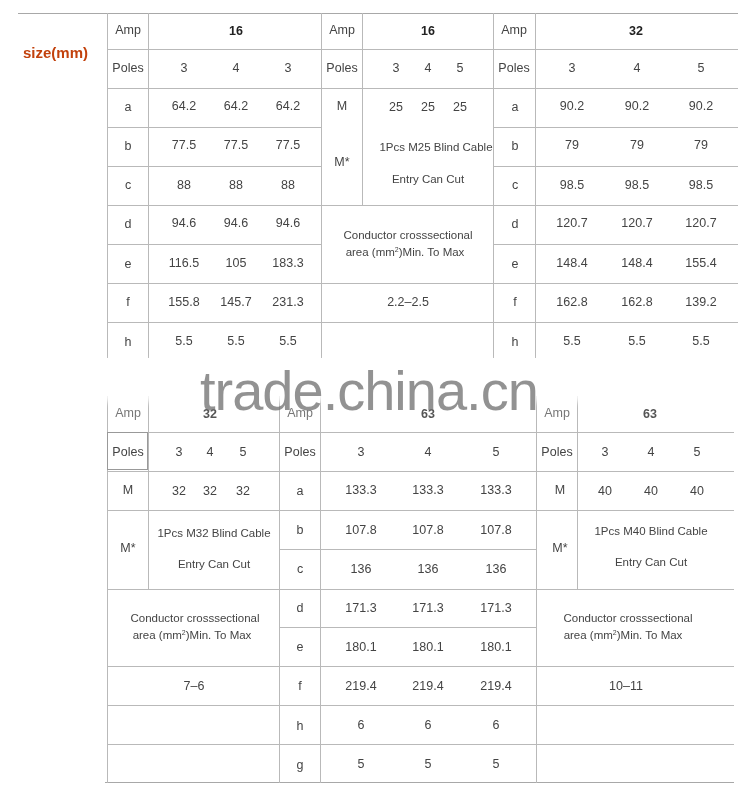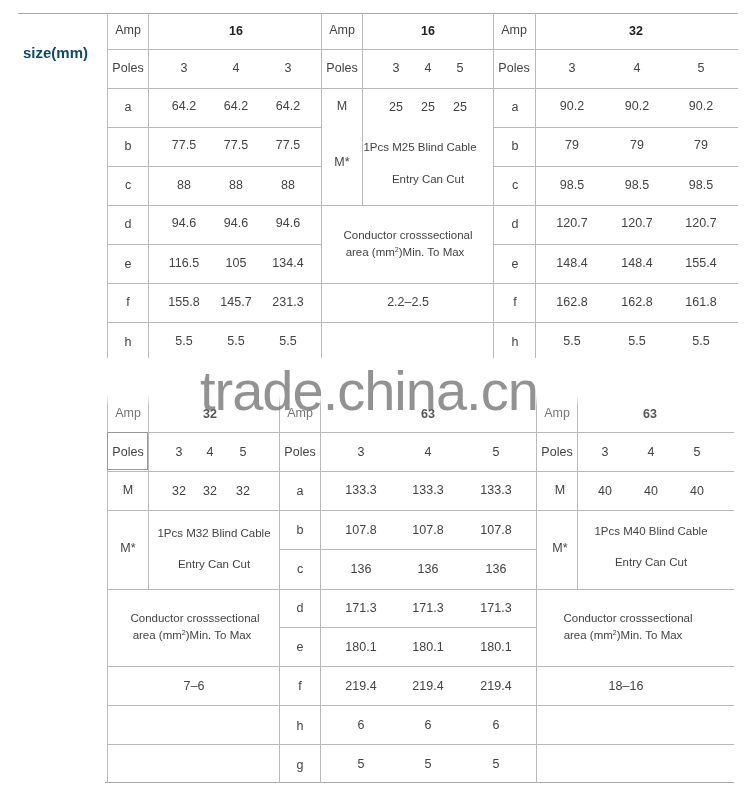--- a/index.html
+++ b/index.html
@@ -1,19 +1,19 @@
 <!DOCTYPE html>
 <html><head>
 <meta charset="utf-8">
 <style>
   html, body { margin: 0; padding: 0; background: #ffffff; }
   body { width: 750px; height: 807px; position: relative; overflow: hidden;
          font-family: "Liberation Sans", sans-serif; color: #3a3a3a; }
   .abs { position: absolute; }
-  .size-label { left: 23px; top: 44px; font-weight: bold; font-size: 15px; color: #0c4a6e; }
+  .size-label { left: 23px; top: 44px; font-weight: bold; font-size: 15px; color: #c2410c; }
   .hl { position: absolute; height: 0; border-top: 1.5px solid #b9b9b9; }
   .vl { position: absolute; width: 0; border-left: 1.5px solid #b9b9b9; }
   .t { position: absolute; font-size: 12.5px; text-align: center; white-space: nowrap;
        transform: translate(-50%, -50%); color: #444; }
   .b { font-weight: bold; color: #222; }
   .note { position: absolute; font-size: 11.5px; color: #444; text-align: center; line-height: 16px;
           transform: translate(-50%, -50%); white-space: nowrap; }
   .watermark { position: absolute; left: 200px; top: 358px; font-size: 56px; color: rgba(110,110,110,0.75);
                letter-spacing: -1px; font-family: "Liberation Sans", sans-serif; }
   .blur { position: absolute; background: rgba(255,255,255,0.85); filter: blur(3px); }
@@ -73,21 +73,21 @@
   <div class="t" style="left:288px;top:185px;">88</div>
 
   <div class="t" style="left:128px;top:224px;">d</div>
   <div class="t" style="left:184px;top:223px;">94.6</div>
   <div class="t" style="left:236px;top:223px;">94.6</div>
   <div class="t" style="left:288px;top:223px;">94.6</div>
 
   <div class="t" style="left:128px;top:264px;">e</div>
   <div class="t" style="left:184px;top:263px;">116.5</div>
   <div class="t" style="left:236px;top:263px;">105</div>
-  <div class="t" style="left:288px;top:263px;">134.4</div>
+  <div class="t" style="left:288px;top:263px;">183.3</div>
 
   <div class="t" style="left:128px;top:302px;">f</div>
   <div class="t" style="left:184px;top:302px;">155.8</div>
   <div class="t" style="left:236px;top:302px;">145.7</div>
   <div class="t" style="left:288px;top:302px;">231.3</div>
 
   <div class="t" style="left:128px;top:342px;">h</div>
   <div class="t" style="left:184px;top:341px;">5.5</div>
   <div class="t" style="left:236px;top:341px;">5.5</div>
   <div class="t" style="left:288px;top:341px;">5.5</div>
@@ -98,21 +98,21 @@
   <div class="t b" style="left:428px;top:31px;">16</div>
   <div class="t" style="left:342px;top:68px;">Poles</div>
   <div class="t" style="left:396px;top:68px;">3</div>
   <div class="t" style="left:428px;top:68px;">4</div>
   <div class="t" style="left:460px;top:68px;">5</div>
   <div class="t" style="left:342px;top:106px;">M</div>
   <div class="t" style="left:396px;top:107px;">25</div>
   <div class="t" style="left:428px;top:107px;">25</div>
   <div class="t" style="left:460px;top:107px;">25</div>
   <div class="t" style="left:342px;top:162px;">M*</div>
-  <div class="note" style="left:420px;top:147px;">1Pcs M25 Blind Cable</div>
+  <div class="note" style="left:436px;top:147px;">1Pcs M25 Blind Cable</div>
   <div class="note" style="left:428px;top:179px;">Entry Can Cut</div>
   <div class="note" style="left:408px;top:235px;">Conductor crosssectional</div>
   <div class="note" style="left:405px;top:251px;">area (mm<sup>2</sup>)Min. To Max</div>
   <div class="t" style="left:408px;top:302px;">2.2–2.5</div>
 </div>
 
 <div>
   <div class="t" style="left:514px;top:30px;">Amp</div>
   <div class="t b" style="left:636px;top:31px;">32</div>
   <div class="t" style="left:514px;top:68px;">Poles</div>
@@ -141,21 +141,21 @@
   <div class="t" style="left:701px;top:223px;">120.7</div>
 
   <div class="t" style="left:515px;top:264px;">e</div>
   <div class="t" style="left:572px;top:263px;">148.4</div>
   <div class="t" style="left:637px;top:263px;">148.4</div>
   <div class="t" style="left:701px;top:263px;">155.4</div>
 
   <div class="t" style="left:515px;top:302px;">f</div>
   <div class="t" style="left:572px;top:302px;">162.8</div>
   <div class="t" style="left:637px;top:302px;">162.8</div>
-  <div class="t" style="left:701px;top:302px;">161.8</div>
+  <div class="t" style="left:701px;top:302px;">139.2</div>
 
   <div class="t" style="left:515px;top:342px;">h</div>
   <div class="t" style="left:572px;top:341px;">5.5</div>
   <div class="t" style="left:637px;top:341px;">5.5</div>
   <div class="t" style="left:701px;top:341px;">5.5</div>
 </div>
 
 <div>
   <div class="hl" style="left:107px;top:432px;width:627px;"></div>
   <div class="hl" style="left:107px;top:471px;width:627px;"></div>
@@ -255,17 +255,17 @@
   <div class="t" style="left:697px;top:452px;">5</div>
   <div class="t" style="left:560px;top:490px;">M</div>
   <div class="t" style="left:605px;top:491px;">40</div>
   <div class="t" style="left:651px;top:491px;">40</div>
   <div class="t" style="left:697px;top:491px;">40</div>
   <div class="t" style="left:560px;top:548px;">M*</div>
   <div class="note" style="left:651px;top:531px;">1Pcs M40 Blind Cable</div>
   <div class="note" style="left:651px;top:562px;">Entry Can Cut</div>
   <div class="note" style="left:628px;top:618px;">Conductor crosssectional</div>
   <div class="note" style="left:623px;top:634px;">area (mm<sup>2</sup>)Min. To Max</div>
-  <div class="t" style="left:626px;top:686px;">18–16</div>
+  <div class="t" style="left:626px;top:686px;">10–11</div>
 </div>
 
 <div class="blur" style="left:100px;top:362px;width:650px;height:40px;"></div>
 <div class="watermark">trade.china.cn</div>
 
 </body></html>

